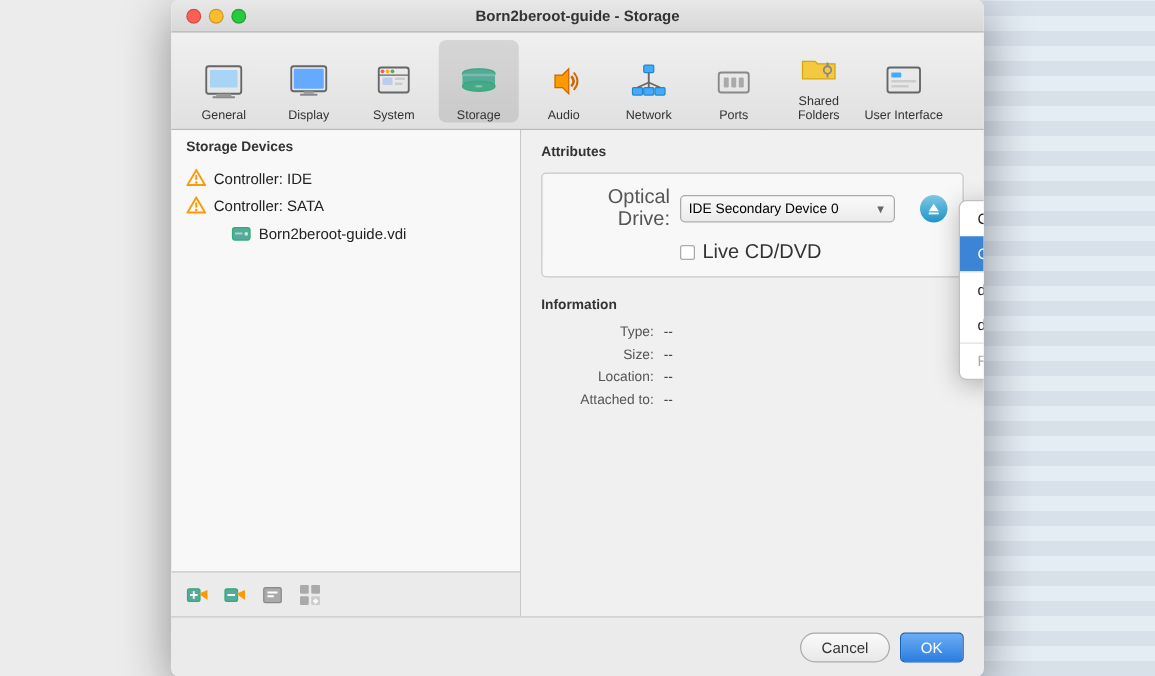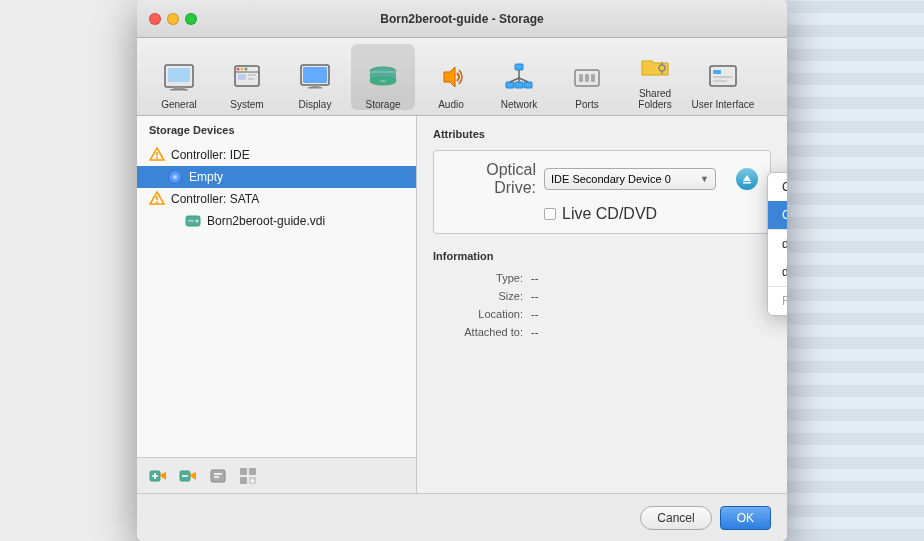--- a/index.html
+++ b/index.html
@@ -23,21 +23,21 @@
       border-radius: 6px;
       box-shadow: 0 10px 40px rgba(0,0,0,0.4);
       display: flex;
       flex-direction: column;
       overflow: hidden;
       position: relative;
     }
 
     
     .titlebar {
-      height: 38px;
+      height: 26px;
       background: linear-gradient(to bottom, #e8e8e8, #d8d8d8);
       border-bottom: 1px solid #b0b0b0;
       display: flex;
       align-items: center;
       padding: 0 12px;
       position: relative;
       flex-shrink: 0;
     }
     .traffic-lights {
       display: flex;
@@ -376,43 +376,43 @@
           <rect x="11" y="27" width="12" height="2" fill="#999"></rect>
           <rect x="8" y="29" width="18" height="1.5" rx="0.5" fill="#888"></rect>
         </svg>
       </div>
       <div class="toolbar-label">General</div>
     </div>
 
     <div class="toolbar-item">
       <div class="toolbar-icon">
         <svg width="34" height="34" viewBox="0 0 34 34">
+          <rect x="3" y="5" width="28" height="20" rx="2" fill="none" stroke="#666" stroke-width="1.5"></rect>
+          <rect x="5" y="7" width="24" height="16" rx="1" fill="#6af"></rect>
+          <rect x="13" y="25" width="8" height="2" fill="#999"></rect>
+          <rect x="10" y="27" width="14" height="1.5" rx="0.5" fill="#888"></rect>
+        </svg>
+      </div>
+      <div class="toolbar-label">Display</div>
+    </div>
+
+    <div class="toolbar-item">
+      <div class="toolbar-icon">
+        <svg width="34" height="34" viewBox="0 0 34 34">
           <rect x="5" y="6" width="24" height="20" rx="2" fill="none" stroke="#666" stroke-width="1.5"></rect>
           <line x1="5" y1="12" x2="29" y2="12" stroke="#666" stroke-width="1"></line>
           <circle cx="8" cy="9" r="1.5" fill="#f55"></circle>
           <circle cx="12" cy="9" r="1.5" fill="#fa3"></circle>
           <circle cx="16" cy="9" r="1.5" fill="#5a5"></circle>
           <rect x="8" y="14" width="8" height="6" rx="1" fill="#bce"></rect>
           <rect x="18" y="14" width="8" height="2" rx="0.5" fill="#ccc"></rect>
           <rect x="18" y="18" width="6" height="2" rx="0.5" fill="#ccc"></rect>
         </svg>
       </div>
       <div class="toolbar-label">System</div>
-    </div>
-
-    <div class="toolbar-item">
-      <div class="toolbar-icon">
-        <svg width="34" height="34" viewBox="0 0 34 34">
-          <rect x="3" y="5" width="28" height="20" rx="2" fill="none" stroke="#666" stroke-width="1.5"></rect>
-          <rect x="5" y="7" width="24" height="16" rx="1" fill="#6af"></rect>
-          <rect x="13" y="25" width="8" height="2" fill="#999"></rect>
-          <rect x="10" y="27" width="14" height="1.5" rx="0.5" fill="#888"></rect>
-        </svg>
-      </div>
-      <div class="toolbar-label">Display</div>
     </div>
 
     <div class="toolbar-item active">
       <div class="toolbar-icon">
         <svg width="34" height="34" viewBox="0 0 34 34">
           <ellipse cx="17" cy="11" rx="13" ry="4" fill="#5a9" stroke="#3a7" stroke-width="1"></ellipse>
           <rect x="4" y="11" width="26" height="10" fill="#5a9"></rect>
           <rect x="4" y="11" width="26" height="2" fill="rgba(255,255,255,0.2)"></rect>
           <ellipse cx="17" cy="21" rx="13" ry="4" fill="#4a8" stroke="#3a7" stroke-width="1"></ellipse>
           <ellipse cx="17" cy="21" rx="3" ry="1" fill="rgba(255,255,255,0.3)"></ellipse>
@@ -495,30 +495,20 @@
           <span class="tree-icon">
             <svg width="16" height="16" viewBox="0 0 16 16">
               <polygon points="8,1 15,13 1,13" fill="none" stroke="#f90" stroke-width="1.5"></polygon>
               <line x1="8" y1="5" x2="8" y2="9" stroke="#f90" stroke-width="1.5"></line>
               <circle cx="8" cy="11" r="1" fill="#f90"></circle>
             </svg>
           </span>
           <span>Controller: IDE</span>
         </div>
 
-        <div class="tree-item child selected">
-          <span class="tree-icon">
-            <svg width="16" height="16" viewBox="0 0 16 16">
-              <circle cx="8" cy="8" r="6.5" fill="#5599ff" stroke="#336dcc" stroke-width="1"></circle>
-              <circle cx="8" cy="8" r="2" fill="none" stroke="rgba(255,255,255,0.6)" stroke-width="1"></circle>
-              <circle cx="8" cy="8" r="1" fill="rgba(255,255,255,0.8)"></circle>
-            </svg>
-          </span>
-          <span>Empty</span>
-        </div>
 
         <div class="tree-item controller">
           <span class="tree-icon">
             <svg width="16" height="16" viewBox="0 0 16 16">
               <polygon points="8,1 15,13 1,13" fill="none" stroke="#f90" stroke-width="1.5"></polygon>
               <line x1="8" y1="5" x2="8" y2="9" stroke="#f90" stroke-width="1.5"></line>
               <circle cx="8" cy="11" r="1" fill="#f90"></circle>
             </svg>
           </span>
           <span>Controller: SATA</span>

